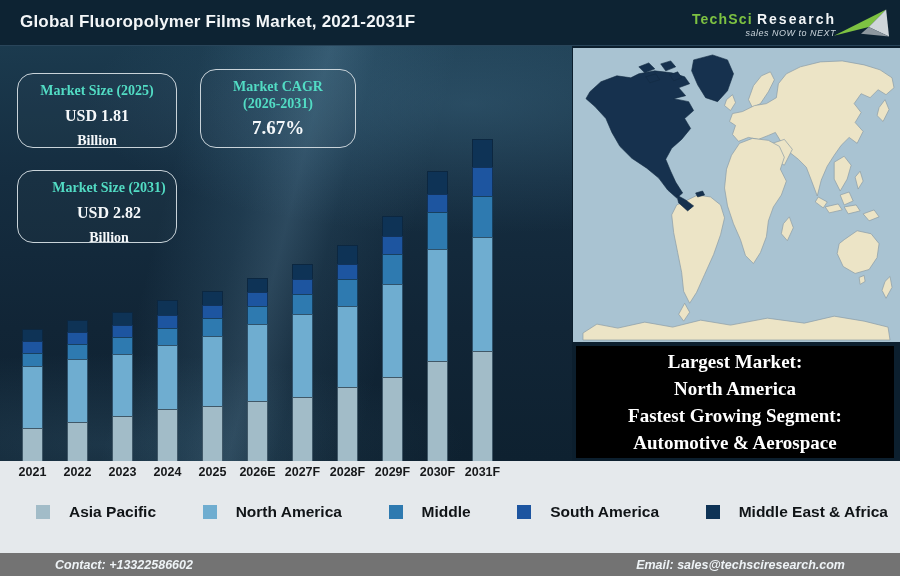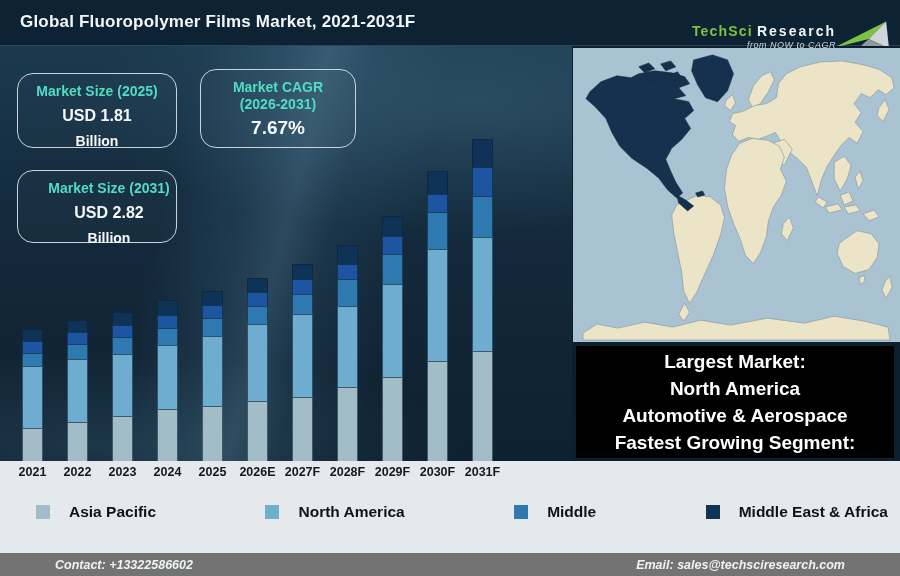--- a/index.html
+++ b/index.html
@@ -3,30 +3,30 @@
 <meta charset="utf-8">
 <style>
   * { margin:0; padding:0; box-sizing:border-box; }
   html,body { width:900px; height:576px; overflow:hidden; }
   body { font-family:"Liberation Sans","DejaVu Sans",sans-serif; background:#0e2130; }
   .page { position:relative; width:900px; height:576px; }
 
   
   .header { position:relative; width:900px; height:46px; background:#0d2333; border-bottom:1px solid #29455a; }
   .title { position:absolute; left:20px; top:12px; color:#f3f6f8; font-size:17px; font-weight:bold; letter-spacing:.2px; }
-  .logo { position:absolute; right:10px; top:16px; height:42px; display:flex; align-items:center; gap:2px; }
+  .logo { position:absolute; right:10px; top:4px; height:42px; display:flex; align-items:center; gap:2px; }
   .logo-text { text-align:right; line-height:1.05; position:relative; z-index:2; }
   .logo-brandline { font-size:14px; font-weight:bold; letter-spacing:1.2px; white-space:nowrap; }
   .logo-brand { color:#7dc242; }
   .logo-brand2 { color:#f2f5f7; margin-left:4px; letter-spacing:2px; }
   .logo-tagline { font-size:9px; font-style:italic; color:#ccd6dd; margin-top:2px; letter-spacing:.5px; }
   .logo-arrow { width:58px; height:38px; margin-left:-6px; }
 
   
-  .content { position:absolute; top:46px; left:0; width:878px; height:415px; }
+  .content { position:absolute; top:46px; left:0; width:878px; height:415px;font-family:Liberation Serif, serif; }
 
   .chart-panel { position:absolute; left:0; top:0; width:572px; height:415px; overflow:hidden;
     background:
       radial-gradient(ellipse 620px 210px at 82% 14%, rgba(86,138,168,.28), transparent 62%),
       linear-gradient(104deg, transparent 30%, rgba(96,150,180,.15) 42%, rgba(132,182,212,.22) 49%, rgba(96,150,180,.10) 56%, transparent 68%),
       radial-gradient(ellipse 520px 130px at 18% 96%, rgba(86,136,166,.20), transparent 70%),
       linear-gradient(180deg, #1b3a4e 0%, #152d40 32%, #112536 68%, #0e2130 100%);
   }
 
   .stat-box { position:absolute; border:1.5px solid #c9d3d9; border-radius:16px; text-align:center;
@@ -70,21 +70,21 @@
 
 <div class="page">
 
   <div class="header">
     <div class="title">Global Fluoropolymer Films Market, 2021-2031F</div>
     <div class="logo">
       <div class="logo-text">
         <div class="logo-brandline">
           <span class="logo-brand">TechSci</span><span class="logo-brand2">Research</span>
         </div>
-        <div class="logo-tagline">from NOW to CAGR</div>
+        <div class="logo-tagline">sales NOW to NEXT</div>
       </div>
       <svg class="logo-arrow" viewBox="0 0 60 38">
         <polygon points="2,30 56,3 38,21" fill="#7dc242"></polygon>
         <polygon points="56,3 59,31 38,21" fill="#cfd6da"></polygon>
         <polygon points="38,21 59,31 30,28" fill="#8d989f"></polygon>
       </svg>
     </div>
   </div>
 
   <div class="content">
@@ -261,22 +261,22 @@
             <path d="M73,29 L83,26 L87,32 L77,35 Z"></path>
             <path d="M97,27 L105,24 L109,30 L101,33 Z"></path>
 
             <path d="M123,146 L130,144 L132,148 L125,150 Z"></path>
           </g>
         </svg>
       </div>
       <div class="callout">
         <div>Largest Market:</div>
         <div>North America</div>
+        <div>Fastest Growing Segment:</div>
         <div>Automotive &amp; Aerospace</div>
-        <div>Fastest Growing Segment:</div>
       </div>
     </div>
 
   </div>
 
   <div class="band">
     <div class="years" id="years">
         <div class="year">2021</div>
         <div class="year">2022</div>
         <div class="year">2023</div>
@@ -296,20 +296,24 @@
         </div>
         <div class="legend-item">
           <span class="legend-swatch" style="background: rgb(111, 173, 208);"></span>
           <span class="legend-label">North America</span>
         </div>
         <div class="legend-item">
           <span class="legend-swatch" style="background: rgb(46, 122, 176);"></span>
           <span class="legend-label">Middle</span>
         </div>
         <div class="legend-item">
+          <span class="legend-swatch" style="background: rgb(29, 85, 160);"></span>
+          <span class="legend-label">South America</span>
+        </div>
+        <div class="legend-item">
           <span class="legend-swatch" style="background: rgb(14, 51, 86);"></span>
           <span class="legend-label">Middle East &amp; Africa</span>
         </div>
       </div>
   </div>
 
   <div class="footer">
     <span>Contact: +13322586602</span>
     <span>Email: sales@techsciresearch.com</span>
   </div>

